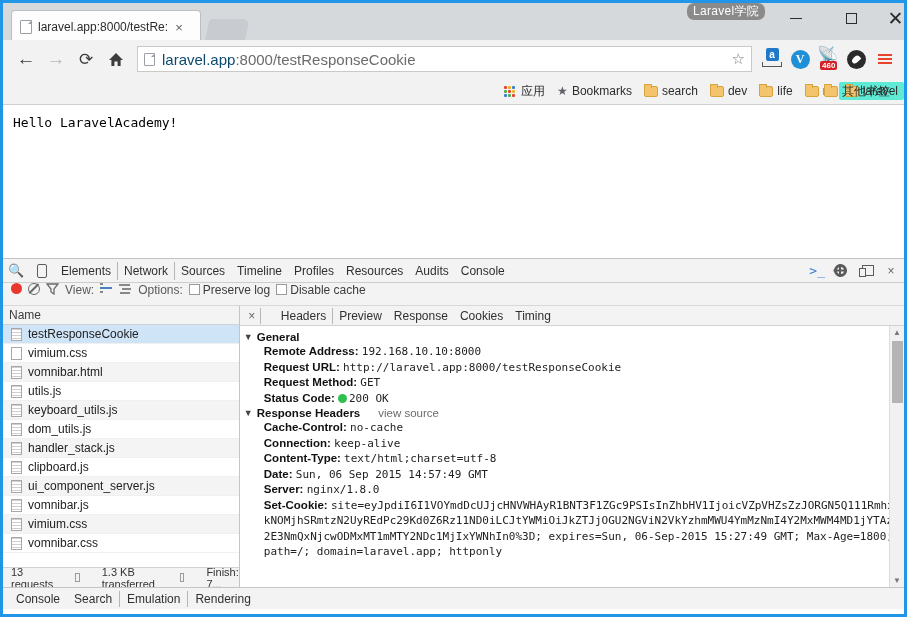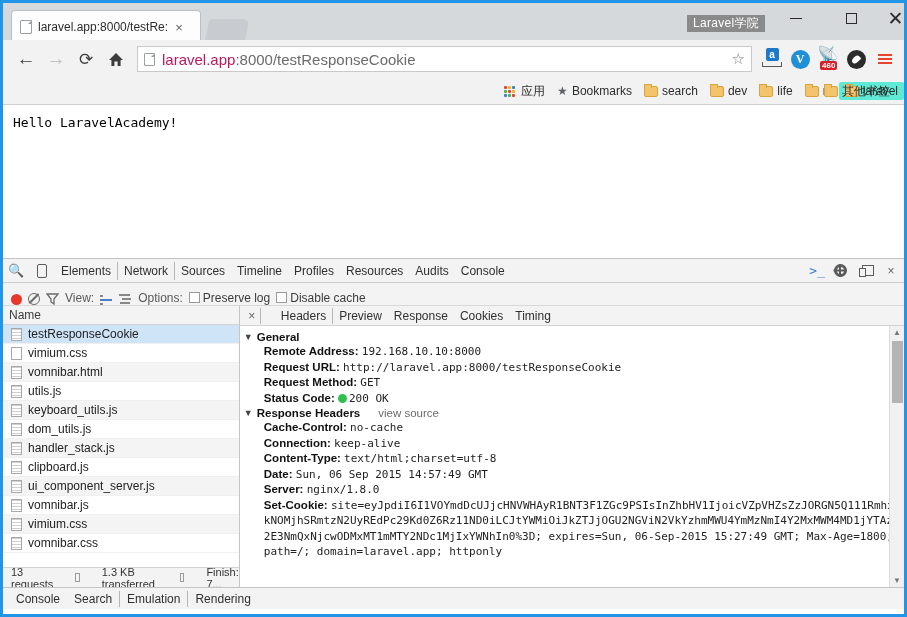--- a/index.html
+++ b/index.html
@@ -55,24 +55,25 @@
     color: #5f6368; cursor: pointer; line-height: 1;
   }
   .newtab {
     position: absolute; left: 204px; top: 16px;
     width: 40px; height: 24px;
     background: #c8ccd0;
     border-radius: 3px 6px 0 0;
     transform: skewX(-12deg);
   }
   #laravel-badge {
-    position: absolute; left: 684px; top: 12px;
+    position: absolute; left: 684px; top: 0;
     background: #8a8a8a; color: #ffffff;
     font-size: 12px; padding: 1px 6px; line-height: 15px;
     letter-spacing: .3px;
+    border-radius: 7px;
   }
   .wbtn {
     position: absolute; top: 0; width: 46px; height: 30px;
     display: flex; align-items: center; justify-content: center;
     color: #2b2b2b;
   }
   #w-min { left: 770px; }
   #w-max { left: 825px; }
   #w-close { left: 878px; width: 29px; }
   .ico-min { width: 12px; height: 1px; background: #2b2b2b; }
@@ -101,21 +102,21 @@
   #omni-pageicon {
     width: 11px; height: 13px; border: 1px solid #9aa0a6;
     border-radius: 1px; background: #fff; margin-right: 7px;
     position: relative; flex: 0 0 11px;
   }
   #omni-pageicon::after {
     content: ""; position: absolute; right: -1px; top: -1px;
     border-left: 4px solid transparent; border-bottom: 4px solid #9aa0a6;
   }
   #omni-url { font-size: 15px; color: #6b6b6b; white-space: nowrap; }
-  #omni-url .host { color: #be185d; }
+  #omni-url .host { color: #0c4a6e; }
   #omni-star { margin-left: auto; font-size: 15px; color: #7a7a7a; flex: 0 0 auto; }
   .extbtn { width: 28px; display: flex; align-items: center; justify-content: center; }
   #ext-adblock { position: relative; width: 22px; height: 22px; }
   .ab-sq {
     width: 13px; height: 13px; background: #1f78c8; color: #fff;
     border-radius: 2px; font-size: 10px; font-weight: bold;
     display: flex; align-items: center; justify-content: center;
     margin: 0 auto;
   }
   .ab-ruler {
@@ -206,21 +207,21 @@
   .gear::before, .gear::after {
     content: ""; position: absolute; left: 2.5px; top: -3px;
     width: 2px; height: 13px; background: #5a5a5a;
   }
   .gear::after { transform: rotate(90deg); }
   .dockico { width: 12px; height: 11px; border: 1.5px solid #5a5a5a; position: relative; }
   .dockico::after { content:""; position:absolute; left:-4px; top:2px; width:5px; height:7px;
      border:1.5px solid #5a5a5a; background:#f3f3f3; }
 
   #dt-toolbar {
-    height: 23px; display: flex; align-items: flex-end; gap: 6px;
+    height: 23px; display: flex; align-items: flex-start; gap: 6px;
     padding: 0 8px; font-size: 12px; color: #5a5a5a;
     border-bottom: 1px solid #d8d8d8; background: #f3f3f3;
   }
   .rec-dot { width: 11px; height: 11px; border-radius: 50%; background: #e8372c; }
   .clear-ico { width: 12px; height: 12px; border: 1.5px solid #6a6a6a; border-radius: 50%;
      position: relative; }
   .clear-ico::after { content: ""; position: absolute; left: 4px; top: -2px; width: 1.5px;
      height: 13px; background: #6a6a6a; transform: rotate(45deg); }
   .funnel-svg { display: block; }
   .viewlist { display: flex; flex-direction: column; gap: 2px; }

